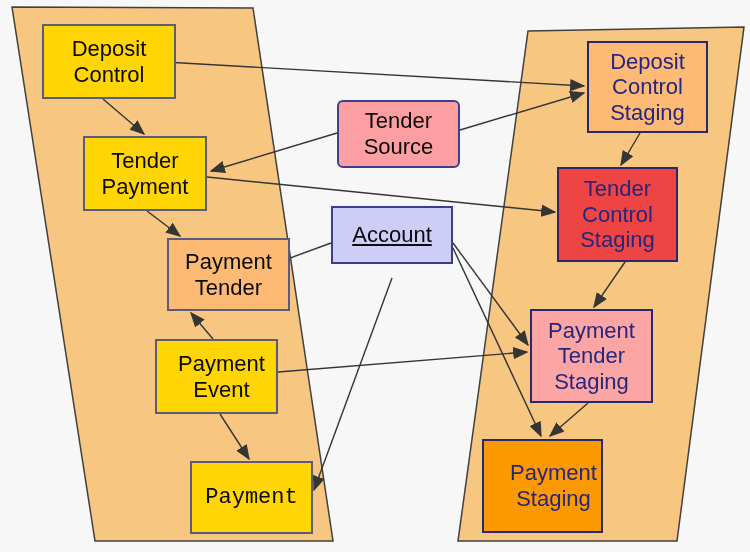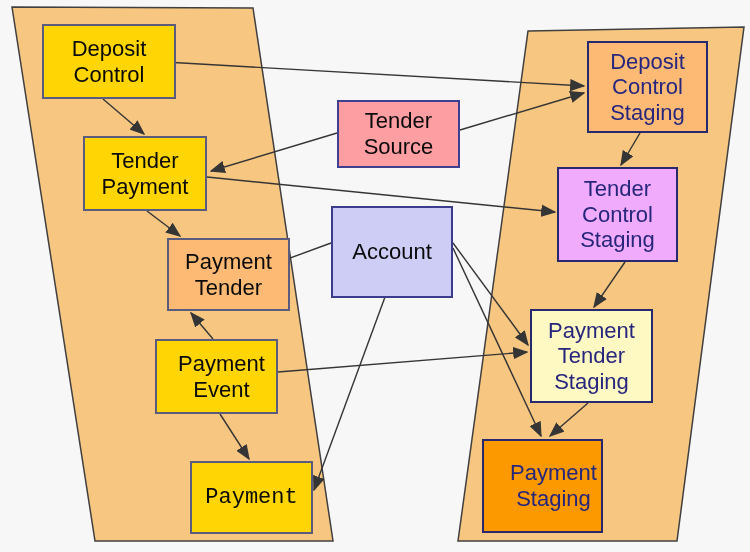--- a/index.html
+++ b/index.html
@@ -65,32 +65,32 @@
       </div>
       <div class="node" style="left: 127px; top: 238px; width: 123px; height: 73px; background: #fdba74; border-color: rgb(91, 91, 125); color: rgb(10, 10, 10); margin-left: 40px;">
         <span>Payment Tender</span>
       </div>
       <div class="node" style="left: 155px; top: 339px; width: 123px; height: 75px; background: rgb(255, 213, 3); border-color: rgb(91, 91, 125); color: rgb(10, 10, 10); padding-left: 12px;">
         <span>Payment Event</span>
       </div>
       <div class="node" style="left: 190px; top: 461px; width: 123px; height: 73px; background: rgb(255, 213, 3); border-color: rgb(91, 91, 125); color: rgb(10, 10, 10); font-family: Liberation Mono, monospace;">
         <span>Payment</span>
       </div>
-      <div class="node" style="left: 337px; top: 100px; width: 123px; height: 68px; background: rgb(252, 158, 162); border-color: rgb(63, 63, 143); color: rgb(10, 10, 10);">
+      <div class="node" style="left: 337px; top: 100px; width: 123px; height: 68px; background: rgb(252, 158, 162); border-color: rgb(63, 63, 143); color: rgb(10, 10, 10); border-radius: 6px;">
         <span>Tender Source</span>
       </div>
-      <div class="node" style="left: 331px; top: 206px; width: 122px; height: 92px; background: rgb(205, 205, 246); border-color: rgb(60, 60, 142); color: rgb(10, 10, 10);">
+      <div class="node" style="left: 331px; top: 206px; width: 122px; height: 58px; background: rgb(205, 205, 246); border-color: rgb(60, 60, 142); color: rgb(10, 10, 10); text-decoration: underline;">
         <span>Account</span>
       </div>
       <div class="node" style="left: 587px; top: 41px; width: 121px; height: 92px; background: #fdba74; border-color: rgb(40, 40, 110); color: rgb(38, 38, 125);">
         <span>Deposit Control Staging</span>
       </div>
-      <div class="node" style="left: 557px; top: 167px; width: 121px; height: 95px; background: #f0abfc; border-color: rgb(40, 40, 110); color: rgb(38, 38, 125);">
+      <div class="node" style="left: 557px; top: 167px; width: 121px; height: 95px; background: #ef4444; border-color: rgb(40, 40, 110); color: rgb(38, 38, 125);">
         <span>Tender Control Staging</span>
       </div>
-      <div class="node" style="left: 530px; top: 309px; width: 123px; height: 94px; background: #fef9c3; border-color: rgb(40, 40, 110); color: rgb(38, 38, 125);">
+      <div class="node" style="left: 530px; top: 309px; width: 123px; height: 94px; background: #fca5a5; border-color: rgb(40, 40, 110); color: rgb(38, 38, 125);">
         <span>Payment Tender Staging</span>
       </div>
       <div class="node" style="left: 482px; top: 439px; width: 121px; height: 94px; background: rgb(252, 153, 0); border-color: rgb(40, 40, 110); color: rgb(38, 38, 125); padding-left: 24px;">
         <span>Payment Staging</span>
       </div>
     </div>
 </div>
 
 </body></html>

